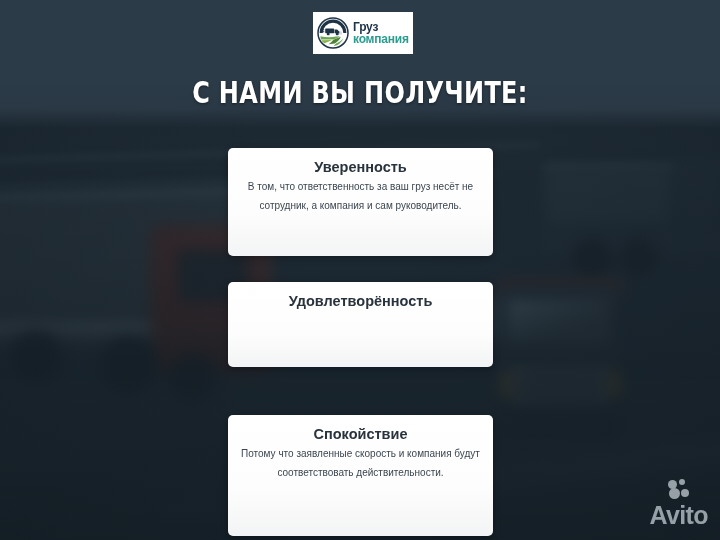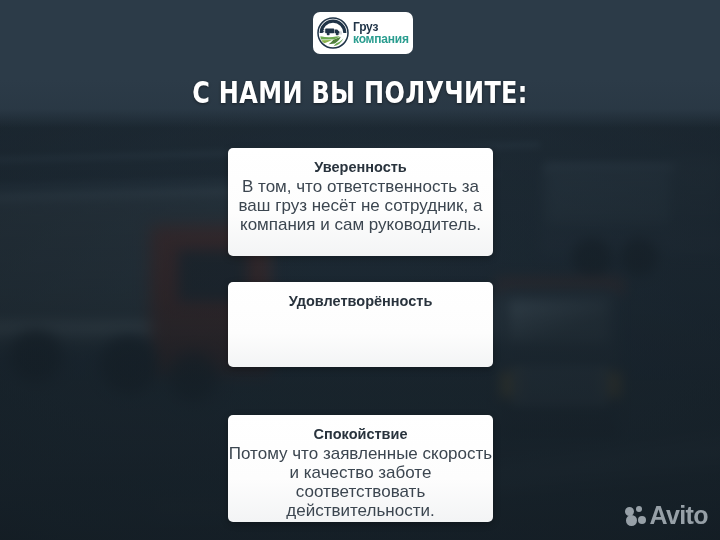--- a/index.html
+++ b/index.html
@@ -334,21 +334,21 @@
   }
 
   
   .logo {
     position: absolute;
     left: 313px;
     top: 12px;
     width: 100px;
     height: 42px;
     background: #ffffff;
-    border-radius: 7px;
+    border-radius: 0;
     display: flex;
     align-items: center;
     padding: 0 5px 0 4px;
     box-sizing: border-box;
     gap: 4px;
   }
   .logo-emblem {
     width: 32px;
     height: 32px;
     flex: 0 0 32px;
@@ -399,46 +399,47 @@
     width: 265px;
     background: linear-gradient(180deg, #ffffff 0%, #fdfdfd 60%, #f3f4f5 100%);
     border-radius: 5px;
     box-shadow: 0 2px 7px rgba(0,0,0,0.30);
     box-sizing: border-box;
     padding: 10px 0 10px;
     text-align: center;
   }
   .card-1 { top: 148px; height: 108px; }
   .card-2 { top: 282px; height: 85px; }
-  .card-3 { top: 415px; height: 107px; }
+  .card-3 { top: 415px; height: 121px; }
 
   .card-title {
     font-size: 14.5px;
     font-weight: 700;
     color: #29333d;
     line-height: 18px;
     margin: 0 0 1px;
   }
   .card-body {
-    font-size: 17px;
+    font-size: 10px;
     line-height: 19px;
     color: #3c4650;
     margin: 0;
     font-weight: 400;
   }
 
   
   .avito {
     position: absolute;
     right: 12px;
     bottom: 12px;
     display: flex;
     align-items: center;
     gap: 3px;
     opacity: 0.72;
+    flex-direction: column;
   }
   .avito-dots {
     position: relative;
     width: 21px;
     height: 20px;
     flex: 0 0 21px;
   }
   .avito-dots i {
     position: absolute;
     border-radius: 50%;
@@ -534,21 +535,21 @@
     <p class="card-title">Уверенность</p>
     <p class="card-body">В том, что ответственность за ваш груз несёт не сотрудник, а компания и сам руководитель.</p>
   </div>
 
   <div class="card card-2">
     <p class="card-title">Удовлетворённость</p>
   </div>
 
   <div class="card card-3">
     <p class="card-title">Спокойствие</p>
-    <p class="card-body">Потому что заявленные скорость и качество заботе соответствовать действительности.</p>
+    <p class="card-body">Потому что заявленные скорость и компания будут соответствовать действительности.</p>
   </div>
 
   <div class="avito">
     <span class="avito-dots">
       <i class="d1"></i>
         <i class="d2"></i>
         <i class="d3"></i>
         <i class="d4"></i>
     </span>
     <span class="avito-word">Avito</span>

